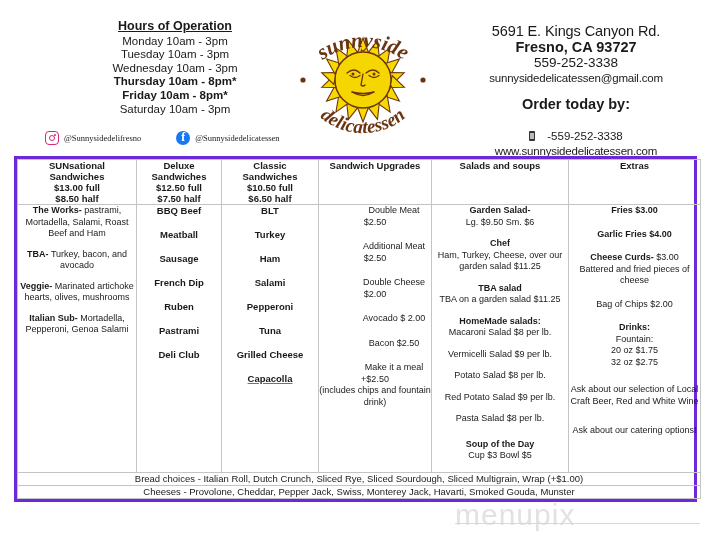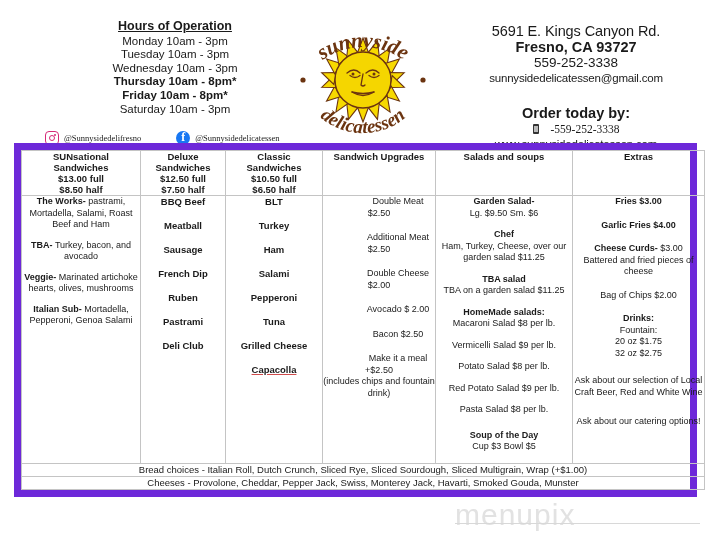--- a/index.html
+++ b/index.html
@@ -123,30 +123,29 @@
     font-size: 12px;
     line-height: 15.5px;
   }
   .contact-addr1 { font-size: 14.5px; letter-spacing: -0.1px; }
   .contact-addr2 { font-size: 14.5px; font-weight: bold; }
   .contact-phone { font-size: 13.5px; }
   .contact-email { font-size: 11.5px; letter-spacing: -0.2px; }
   .order-today {
     font-weight: bold;
     font-size: 14.5px;
-    margin-top: 20px;
+    margin-top: 11px;
   }
   .order-phone {
     font-size: 11.5px;
     display: flex;
     align-items: center;
     justify-content: center;
     gap: 12px;
-    margin-top: 0;
-    font-family: Liberation Serif, serif;
+    margin-top: 16px;
   }
   .mobile-icon {
     display: inline-block;
     width: 6px; height: 10px;
     background: #333;
     border-radius: 1px;
     position: relative;
   }
   .mobile-icon::after {
     content: "";
@@ -194,23 +193,23 @@
     font-weight: bold;
     font-size: 11.5px;
     letter-spacing: 0.6px;
     font-family: "DejaVu Sans", sans-serif;
   }
 
   
   .menu-table {
     position: absolute;
     left: 14px;
-    top: 143px;
+    top: 156px;
     width: 683px;
-    border: 7px solid #6d28d9;
+    border: 3px solid #6d28d9;
     border-collapse: collapse;
     background: #fff;
     box-sizing: border-box;
   }
   table.grid {
     border-collapse: collapse;
     width: 683px;
     table-layout: fixed;
   }
   table.grid td, table.grid th {

